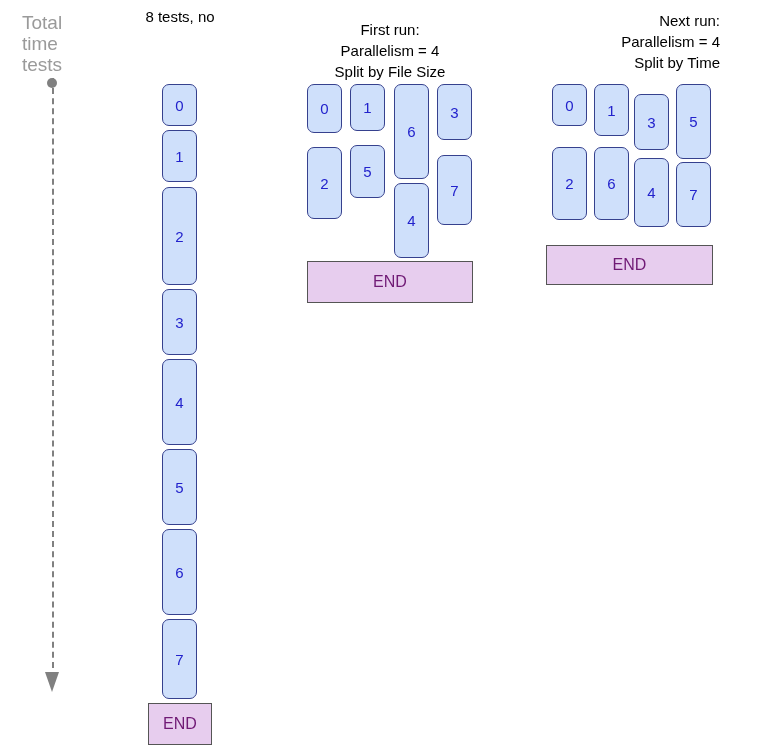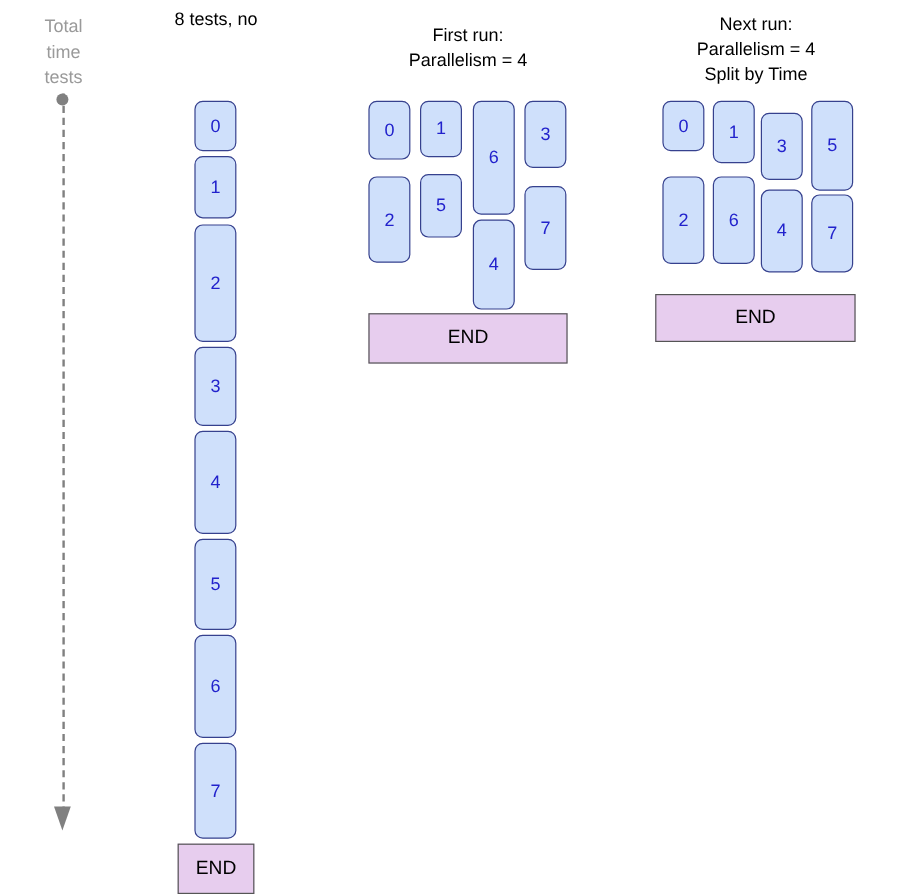--- a/index.html
+++ b/index.html
@@ -19,23 +19,23 @@
     left: 0;
     top: 0;
     width: 765px;
     height: 746px;
   }
   .axis-label {
     position: absolute;
     left: 22px;
     top: 12px;
     width: 62px;
-    text-align: center;
+    text-align: left;
     color: #9a9a9a;
-    font-size: 15px;
+    font-size: 19px;
     line-height: 21px;
   }
   .axis-line {
     position: absolute;
     left: 52px;
     top: 78px;
     width: 0;
     height: 600px;
     border-left: 2px dashed #808080;
   }
@@ -77,21 +77,21 @@
     font-size: 15px;
     display: flex;
     align-items: center;
     justify-content: center;
   }
   .end-box {
     position: absolute;
     box-sizing: border-box;
     background: #e7cdee;
     border: 1px solid #555555;
-    color: #000000;
+    color: #701a75;
     font-size: 16px;
     display: flex;
     align-items: center;
     justify-content: center;
   }
 </style>
 </head>
 <body>
 
 <div class="stage">
@@ -105,23 +105,24 @@
   <div class="axis-line"></div>
   <div class="axis-arrow"></div>
 
   <div class="col-title" style="left:105px; top:6px; width:150px;">
     <div>8 tests, no</div>
   </div>
 
   <div class="col-title" style="left:300px; top:19px; width:180px;">
     <div>First run:</div>
     <div>Parallelism = 4</div>
+    <div>Split by File Size</div>
   </div>
 
-  <div class="col-title" style="left:540px; top:10px; width:180px;">
+  <div class="col-title" style="left:540px; top:10px; width:180px;text-align:right;">
     <div>Next run:</div>
     <div>Parallelism = 4</div>
     <div>Split by Time</div>
   </div>
 
   <div id="boxes-layer">
       <div class="box" style="left: 162px; top: 84px; width: 35px; height: 42px;">0</div>
       <div class="box" style="left: 162px; top: 130px; width: 35px; height: 52px;">1</div>
       <div class="box" style="left: 162px; top: 187px; width: 35px; height: 98px;">2</div>
       <div class="box" style="left: 162px; top: 289px; width: 35px; height: 66px;">3</div>

